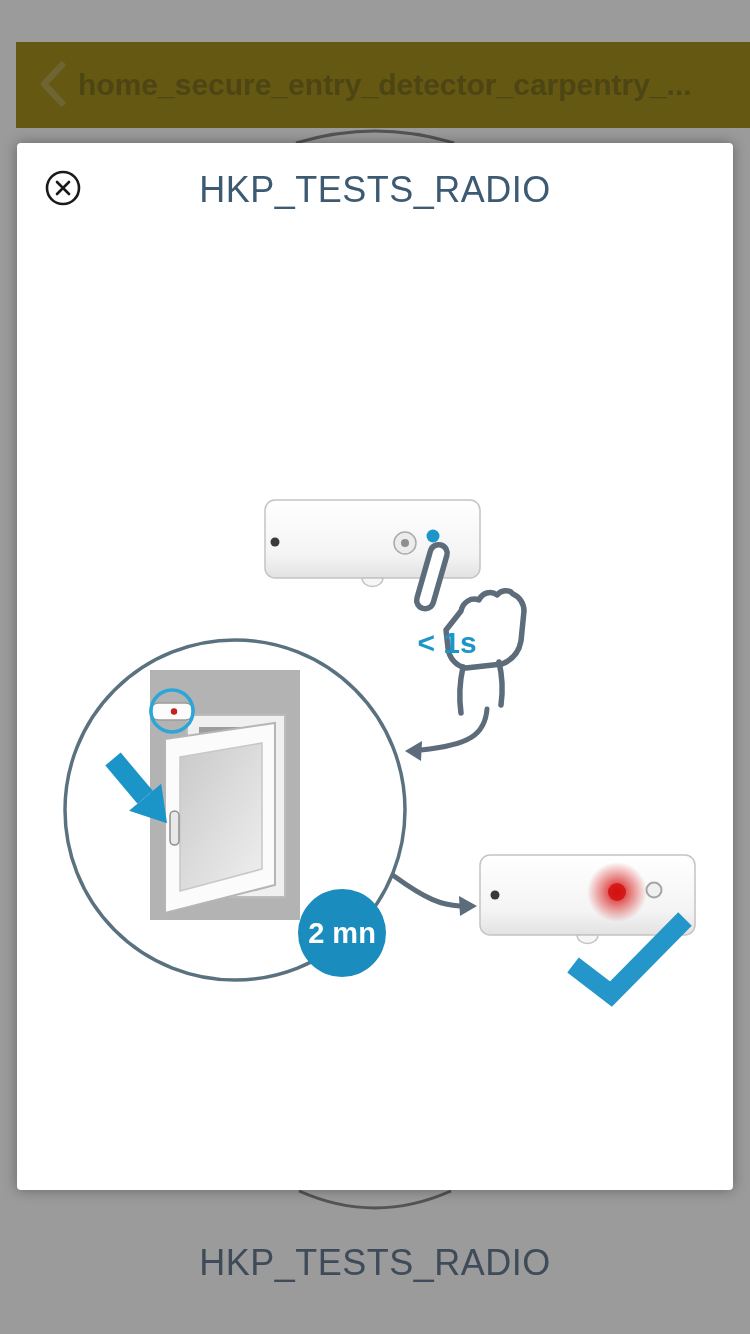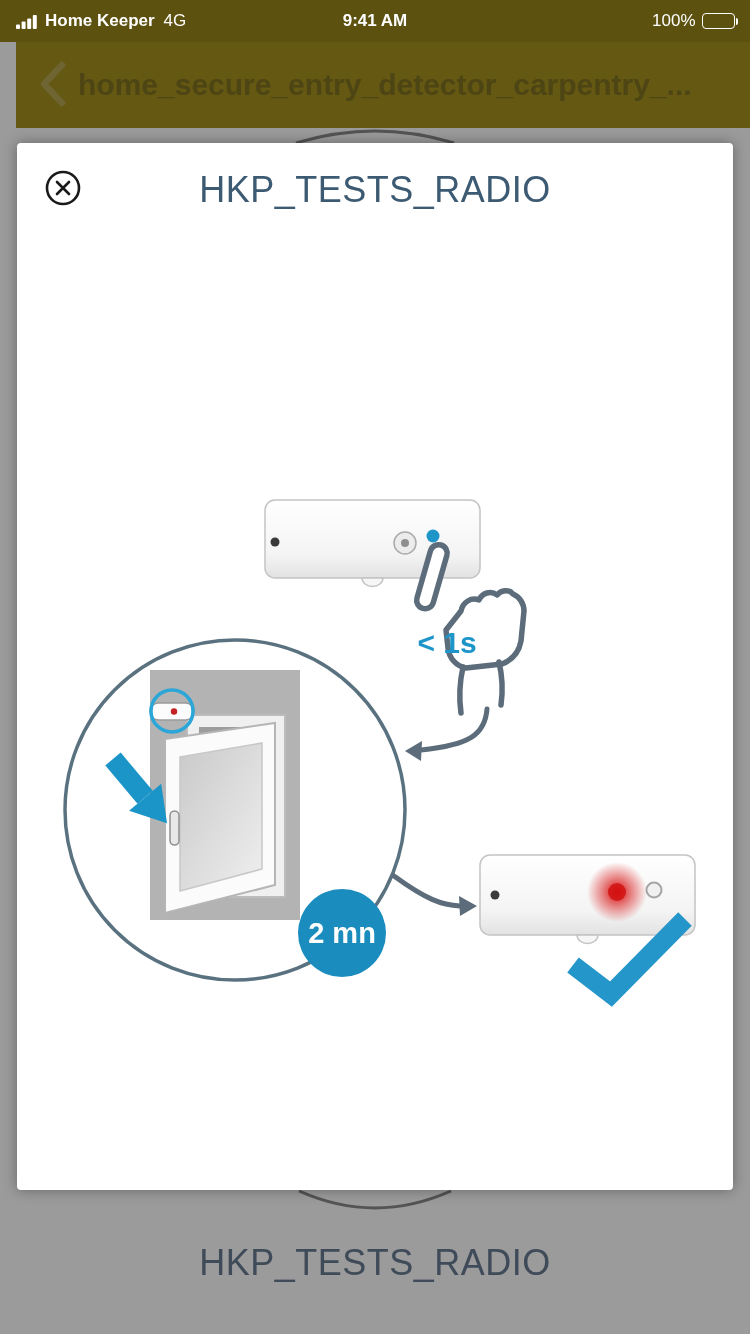--- a/index.html
+++ b/index.html
@@ -72,40 +72,20 @@
     color:#3d5a73; letter-spacing:0.5px;
   }
   .illustration{ position:absolute; top:0; left:0; }
   .illustration text{ font-family:"Liberation Sans", sans-serif; }
 </style>
 </head>
 <body>
 
 <div class="screen">
 
-  <div class="status-bar">
-    <div class="status-left">
-      <svg width="22" height="15" viewBox="0 0 22 15">
-        <rect x="0" y="10.5" width="4" height="4.5" rx="1" fill="#fff"></rect>
-        <rect x="5.6" y="7.5" width="4" height="7.5" rx="1" fill="#fff"></rect>
-        <rect x="11.2" y="4.5" width="4" height="10.5" rx="1" fill="#fff"></rect>
-        <rect x="16.8" y="1" width="4" height="14" rx="1" fill="#fff"></rect>
-      </svg>
-      <span class="carrier">Home Keeper</span>
-      <span class="network">4G</span>
-    </div>
-    <div class="status-time">9:41 AM</div>
-    <div class="status-right">
-      <span>100%</span>
-      <span class="battery">
-        <span class="battery-body"><span class="battery-fill"></span></span>
-        <span class="battery-nub"></span>
-      </span>
-    </div>
-  </div>
 
   <div class="nav-bar">
     <button class="back-button">
       <svg width="30" height="46" viewBox="0 0 30 46">
         <path d="M25,4 L7,23 L25,42" fill="none" stroke="#6f6533" stroke-width="6.5" stroke-linecap="round" stroke-linejoin="round"></path>
       </svg>
     </button>
     <div class="nav-title">home_secure_entry_detector_carpentry_...</div>
   </div>
 

